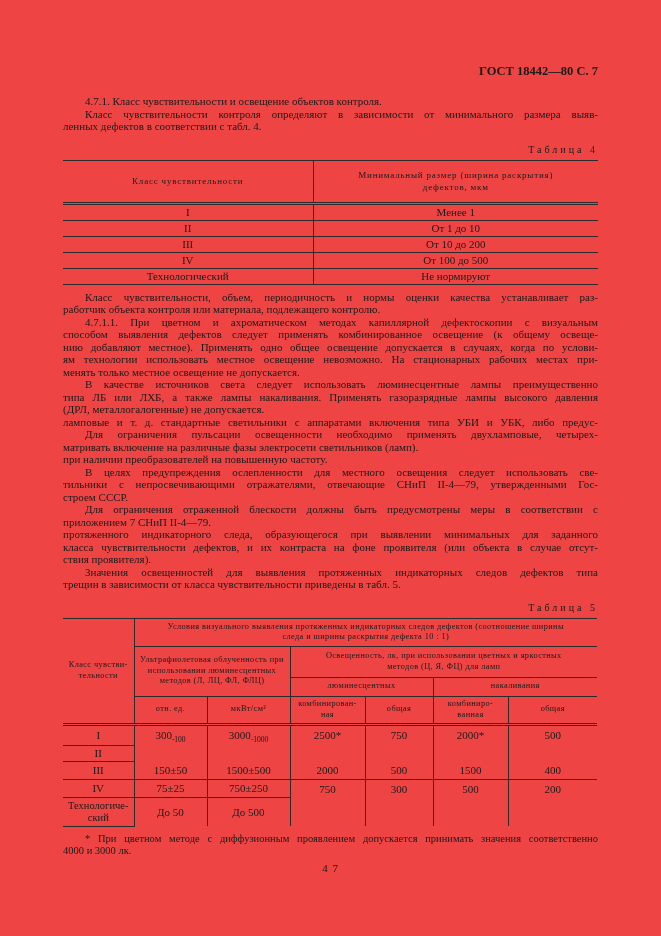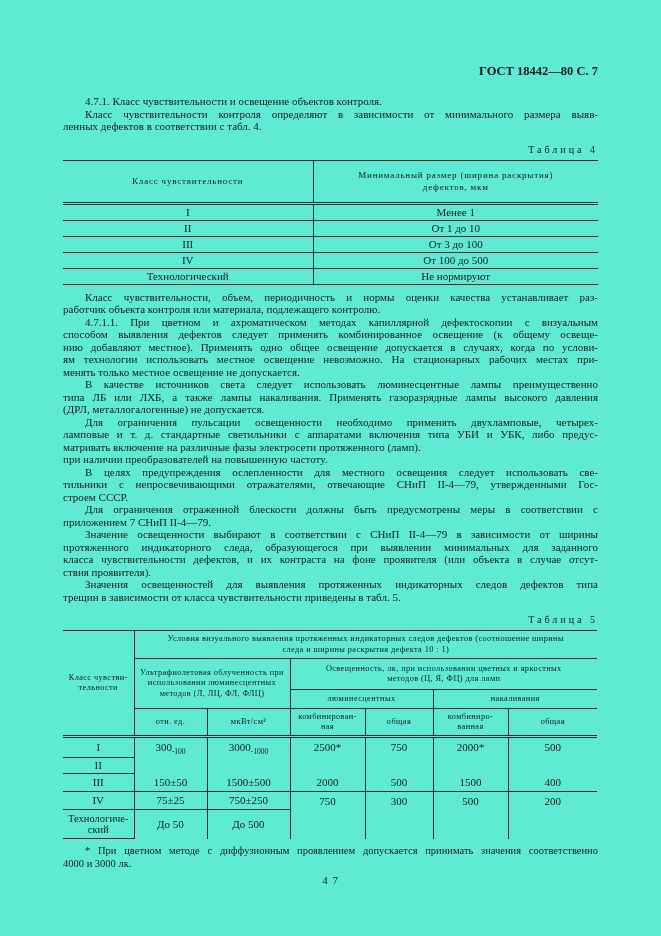--- a/index.html
+++ b/index.html
@@ -1,20 +1,20 @@
 <!DOCTYPE html>
 <html><head>
 <meta charset="utf-8">
 <style>
   html,body { margin:0; padding:0; }
   body { background:#e8e8e8; }
   .page {
     position:relative;
     width:661px; height:936px;
-    background:#5eead4;
+    background:#ef4444;
     font-family:"Liberation Serif","DejaVu Serif",serif;
     color:#1b1b1b;
     overflow:hidden;
   }
   .content { margin-left:63px; width:535px; padding-top:64px; }
 
   .gost-header { text-align:right; font-weight:bold; font-size:12.5px; line-height:14px; }
 
   
   .paras { margin-top:17px; }
@@ -95,21 +95,21 @@
       <tr class="b">
         <td>I</td>
         <td class="vl">Менее 1</td>
       </tr>
       <tr class="b">
         <td>II</td>
         <td class="vl">От 1 до 10</td>
       </tr>
       <tr class="b">
         <td>III</td>
-        <td class="vl">От 3 до 100</td>
+        <td class="vl">От 10 до 200</td>
       </tr>
       <tr class="b">
         <td>IV</td>
         <td class="vl">От 100 до 500</td>
       </tr>
       <tr class="b">
         <td>Технологический</td>
         <td class="vl">Не нормируют</td>
       </tr>
     </tbody>
@@ -126,38 +126,37 @@
           <div class="ln">нию добавляют местное). Применять одно общее освещение допускается в случаях, когда по услови-</div>
           <div class="ln">ям технологии использовать местное освещение невозможно. На стационарных рабочих местах при-</div>
           <div class="ln last">менять только местное освещение не допускается.</div>
         </div>
         <div class="para">
           <div class="ln first">В качестве источников света следует использовать люминесцентные лампы преимущественно</div>
           <div class="ln">типа ЛБ или ЛХБ, а также лампы накаливания. Применять газоразрядные лампы высокого давления</div>
           <div class="ln last">(ДРЛ, металлогалогенные) не допускается.</div>
         </div>
         <div class="para">
+          <div class="ln">ламповые и т. д. стандартные светильники с аппаратами включения типа УБИ и УБК, либо предус-</div>
           <div class="ln first">Для ограничения пульсации освещенности необходимо применять двухламповые, четырех-</div>
-          <div class="ln">ламповые и т. д. стандартные светильники с аппаратами включения типа УБИ и УБК, либо предус-</div>
-          <div class="ln last">матривать включение на различные фазы электросети протяженного (ламп).</div>
+          <div class="ln last">матривать включение на различные фазы электросети светильников (ламп).</div>
         </div>
         <div class="para">
           <div class="ln last">при наличии преобразователей на повышенную частоту.</div>
         </div>
         <div class="para">
           <div class="ln first">В целях предупреждения ослепленности для местного освещения следует использовать све-</div>
           <div class="ln">тильники с непросвечивающими отражателями, отвечающие СНиП II-4—79, утвержденными Гос-</div>
           <div class="ln last">строем СССР.</div>
         </div>
         <div class="para">
           <div class="ln first">Для ограничения отраженной блескости должны быть предусмотрены меры в соответствии с</div>
           <div class="ln last">приложением 7 СНиП II-4—79.</div>
         </div>
         <div class="para">
-          <div class="ln first">Значение освещенности выбирают в соответствии с СНиП II-4—79 в зависимости от ширины</div>
           <div class="ln">протяженного индикаторного следа, образующегося при выявлении минимальных для заданного</div>
           <div class="ln">класса чувствительности дефектов, и их контраста на фоне проявителя (или объекта в случае отсут-</div>
           <div class="ln last">ствия проявителя).</div>
         </div>
         <div class="para">
           <div class="ln first">Значения освещенностей для выявления протяженных индикаторных следов дефектов типа</div>
           <div class="ln last">трещин в зависимости от класса чувствительности приведены в табл. 5.</div>
         </div>
       </div>
 

